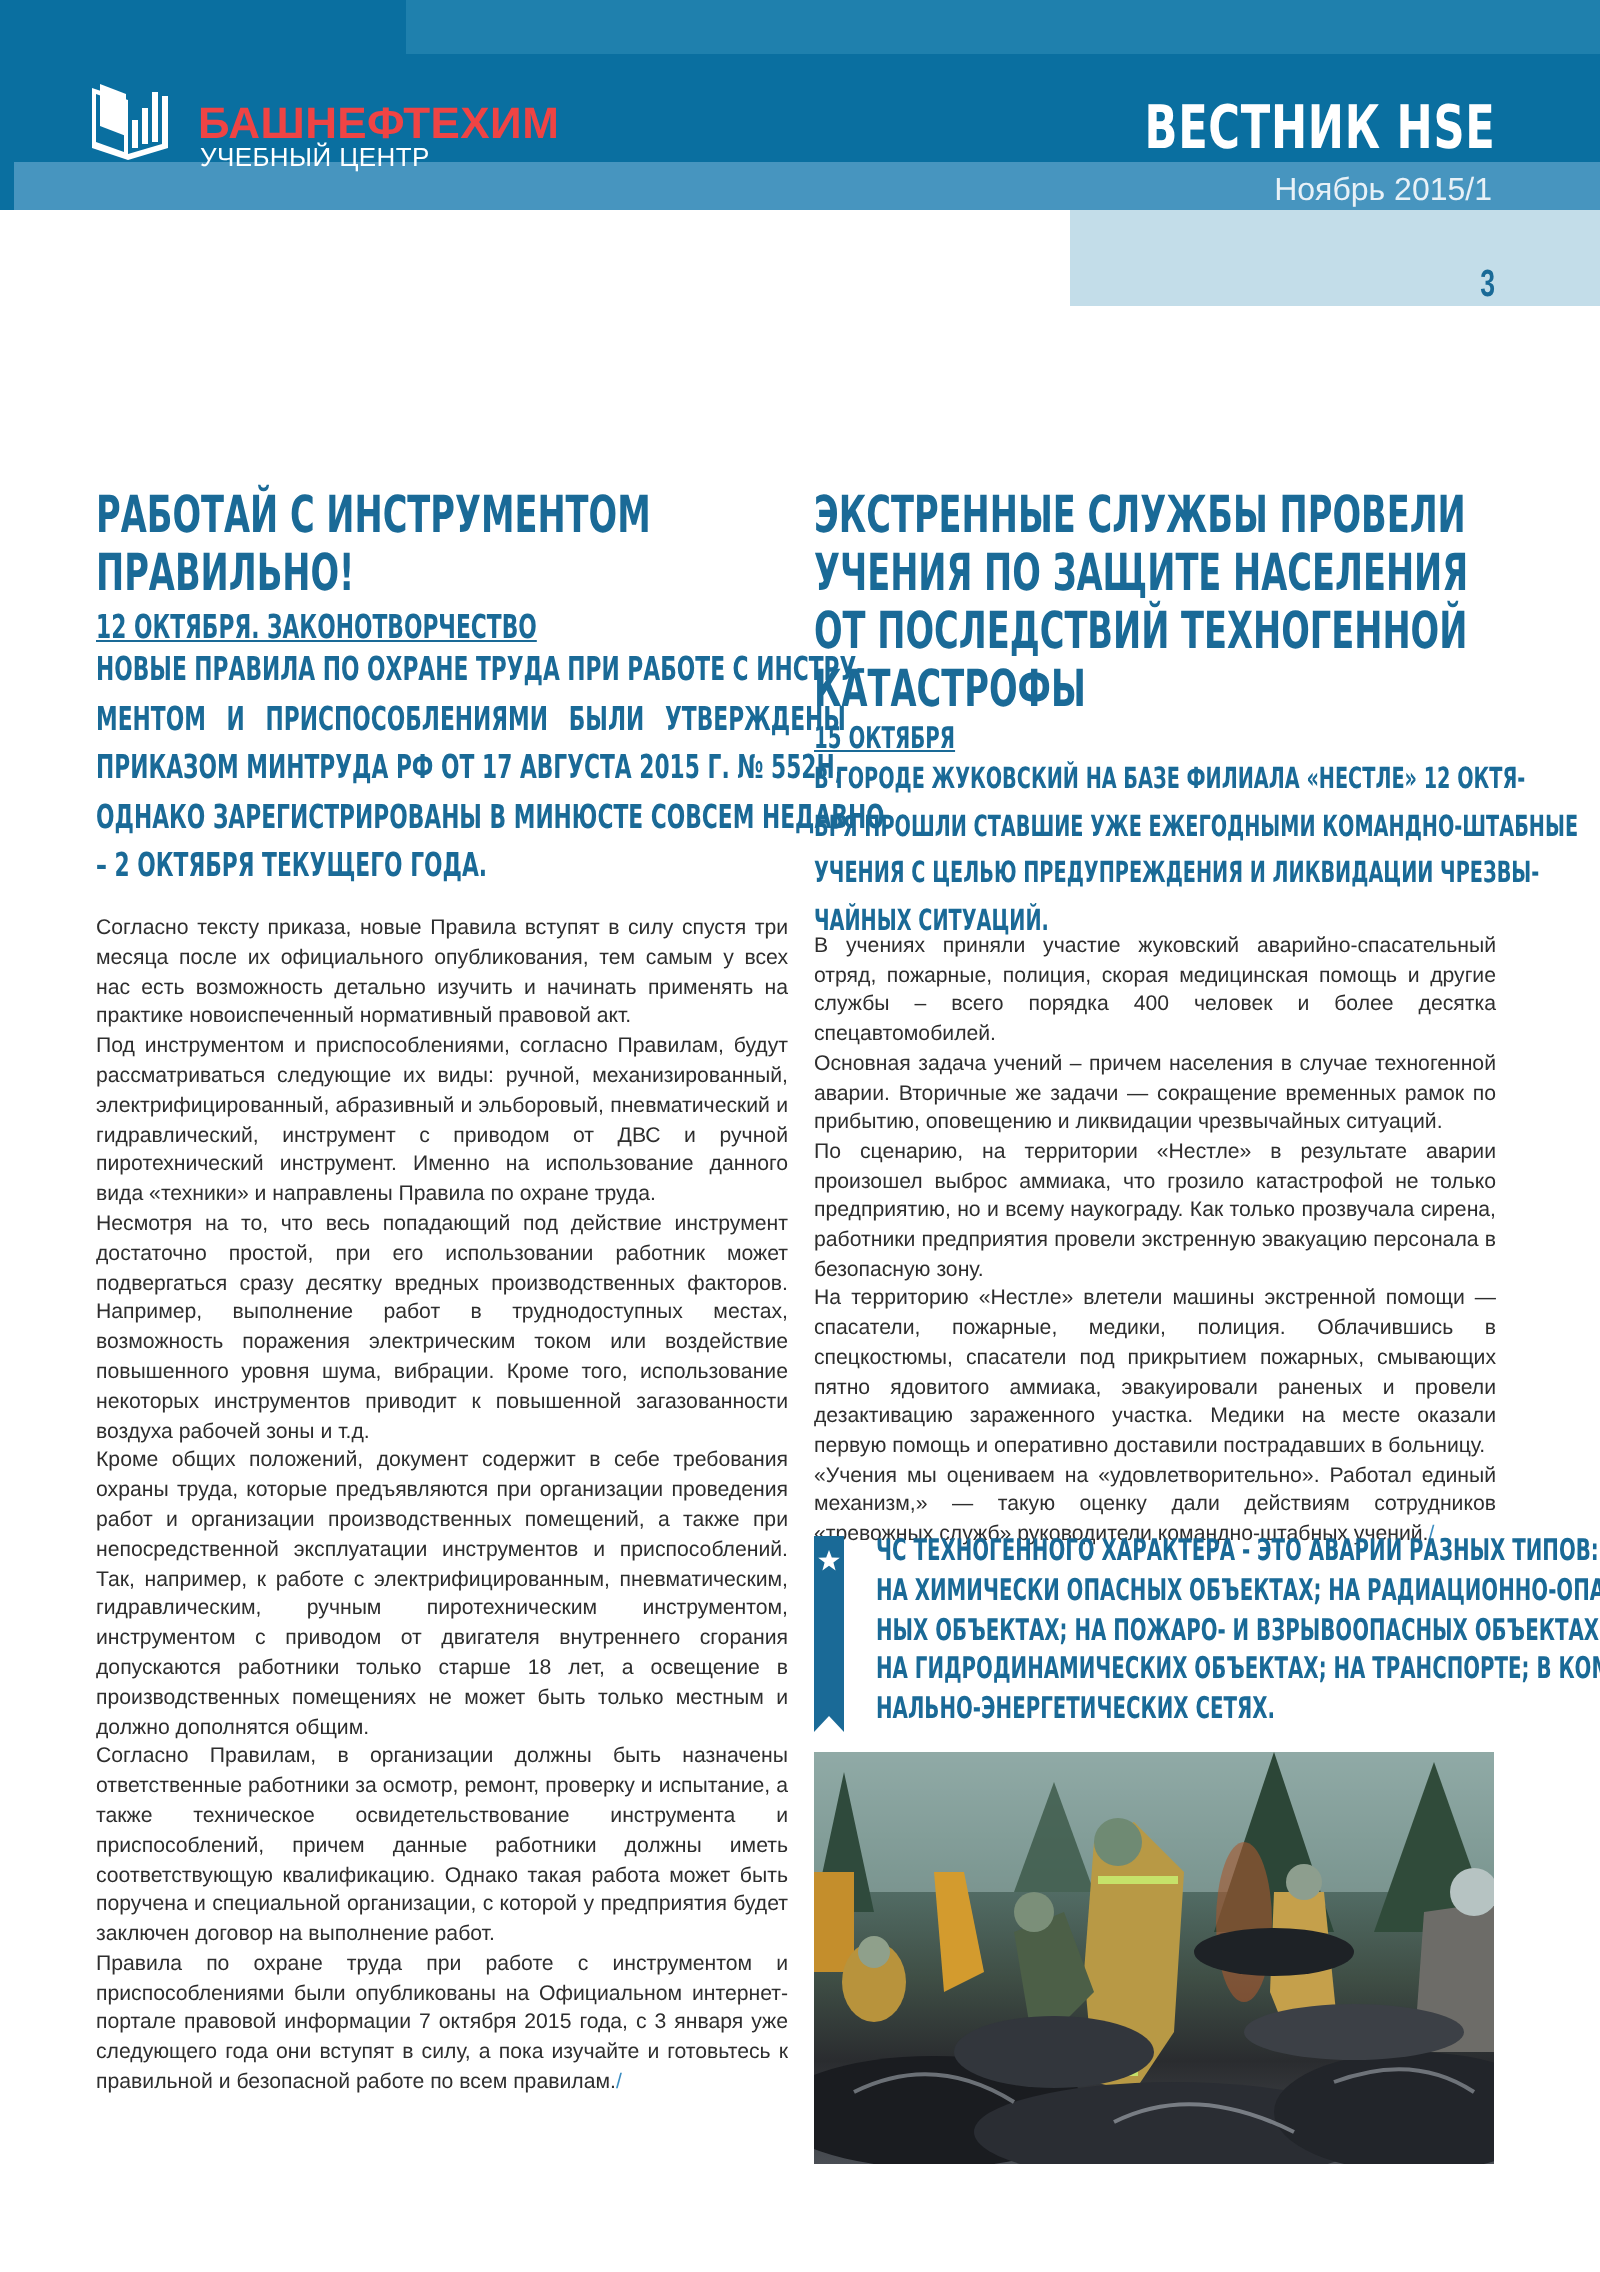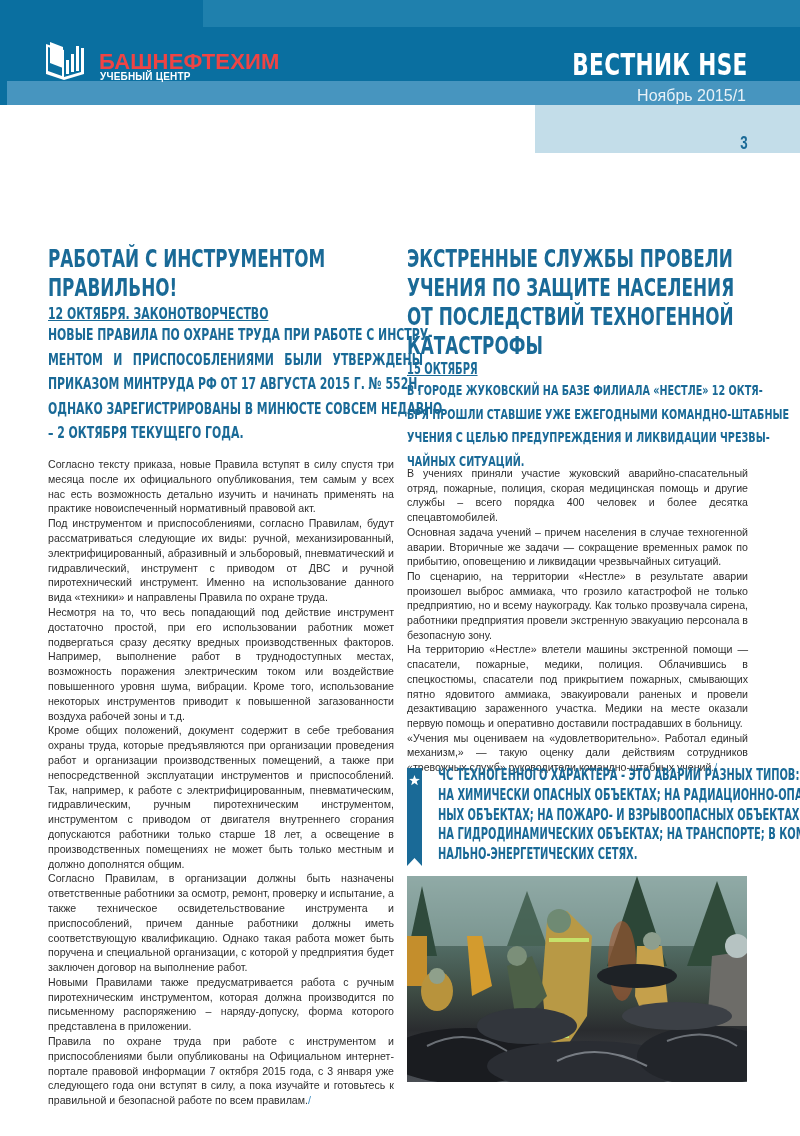--- a/index.html
+++ b/index.html
@@ -9,21 +9,21 @@
     font-family: "Liberation Sans", sans-serif;
     color: #2b2b2b;
   }
   .band-main { position: absolute; left: 0; top: 0; width: 800px; height: 105px; background: #0a6fa0; }
   .band-top { position: absolute; left: 203px; top: 0; width: 597px; height: 27px; background: #1f80ad; }
   .band-mid { position: absolute; left: 7px; top: 81px; width: 793px; height: 24px; background: #4795bf; }
   .band-light { position: absolute; left: 535px; top: 105px; width: 265px; height: 48px; background: #c3dde9; }
 
   .logo { position: absolute; left: 44px; top: 38px; width: 44px; height: 44px; }
   .brand-name { position: absolute; left: 99px; top: 49px; color: #ef4444; font-weight: bold; font-size: 22px; letter-spacing: 0.2px; text-align: center; }
-  .brand-sub { position: absolute; left: 100px; top: 71px; color: #fff; font-weight: bold; font-size: 10px; letter-spacing: 0.2px; text-align: right; }
+  .brand-sub { position: absolute; left: 100px; top: 71px; color: #fff; font-weight: normal; font-size: 13px; letter-spacing: 0.2px; text-align: right; }
 
   .mag-title { position: absolute; right: 52px; top: 50px; color: #fff; font-weight: bold; font-size: 30px; line-height: 30px;
     font-family: "DejaVu Sans", sans-serif; transform: scaleX(0.72); transform-origin: right center; letter-spacing: 0.5px; }
   .mag-issue { position: absolute; right: 54px; top: 87px; color: #e8f1f7; font-size: 16px; }
   .page-num { position: absolute; right: 52px; top: 133px; color: #1a6a97; font-weight: bold; font-size: 19px; line-height: 19px;
     transform: scaleX(0.7); transform-origin: right center; }
 
   .cond { font-family: "DejaVu Sans", sans-serif; font-weight: bold; transform-origin: left top; }
   .h1 { color: #1a6a97; font-size: 25.5px; line-height: 29px; white-space: nowrap; }
   .dateline { color: #1a6a97; font-size: 16.5px; text-decoration: underline; text-decoration-thickness: 1px; white-space: nowrap; }
@@ -80,21 +80,20 @@
   <div class="cond lead">ОДНАКО ЗАРЕГИСТРИРОВАНЫ В МИНЮСТЕ СОВСЕМ НЕДАВНО</div>
   <div class="cond lead">– 2 ОКТЯБРЯ ТЕКУЩЕГО ГОДА.</div>
 </div>
 
 <div class="body-text" style="left:48px; top:457px; width:346px;">
   <p>Согласно тексту приказа, новые Правила вступят в силу спустя три месяца после их официального опубликования, тем самым у всех нас есть возможность детально изучить и начинать применять на практике новоиспеченный нормативный правовой акт.</p>
   <p>Под инструментом и приспособлениями, согласно Правилам, будут рассматриваться следующие их виды: ручной, механизированный, электрифицированный, абразивный и эльборовый, пневматический и гидравлический, инструмент с приводом от ДВС и ручной пиротехнический инструмент. Именно на использование данного вида «техники» и направлены Правила по охране труда.</p>
   <p>Несмотря на то, что весь попадающий под действие инструмент достаточно простой, при его использовании работник может подвергаться сразу десятку вредных производственных факторов. Например, выполнение работ в труднодоступных местах, возможность поражения электрическим током или воздействие повышенного уровня шума, вибрации. Кроме того, использование некоторых инструментов приводит к повышенной загазованности воздуха рабочей зоны и т.д.</p>
   <p>Кроме общих положений, документ содержит в себе требования охраны труда, которые предъявляются при организации проведения работ и организации производственных помещений, а также при непосредственной эксплуатации инструментов и приспособлений. Так, например, к работе с электрифицированным, пневматическим, гидравлическим, ручным пиротехническим инструментом, инструментом с приводом от двигателя внутреннего сгорания допускаются работники только старше 18 лет, а освещение в производственных помещениях не может быть только местным и должно дополнятся общим.</p>
   <p>Согласно Правилам, в организации должны быть назначены ответственные работники за осмотр, ремонт, проверку и испытание, а также техническое освидетельствование инструмента и приспособлений, причем данные работники должны иметь соответствующую квалификацию. Однако такая работа может быть поручена и специальной организации, с которой у предприятия будет заключен договор на выполнение работ.</p>
-  <p>Новыми Правилами также предусматривается работа с ручным пиротехническим инструментом, которая должна производится по письменному распоряжению – наряду-допуску, форма которого представлена в приложении.</p>
   <p><span>Правила по охране труда при работе с инструментом и приспособлениями были опубликованы на Официальном интернет-портале правовой информации 7 октября 2015 года, с 3 января уже следующего года они вступят в силу, а пока изучайте и готовьтесь к правильной и безопасной работе по всем правилам.</span><span class="slash">/</span></p>
 </div>
 
 <div class="scale-wrap" style="left:407px; top:244px;">
   <div class="cond h1">ЭКСТРЕННЫЕ СЛУЖБЫ ПРОВЕЛИ</div>
   <div class="cond h1">УЧЕНИЯ ПО ЗАЩИТЕ НАСЕЛЕНИЯ</div>
   <div class="cond h1">ОТ ПОСЛЕДСТВИЙ ТЕХНОГЕННОЙ</div>
   <div class="cond h1">КАТАСТРОФЫ</div>
 </div>
 <div class="scale-wrap" style="left:407px; top:360px;">

